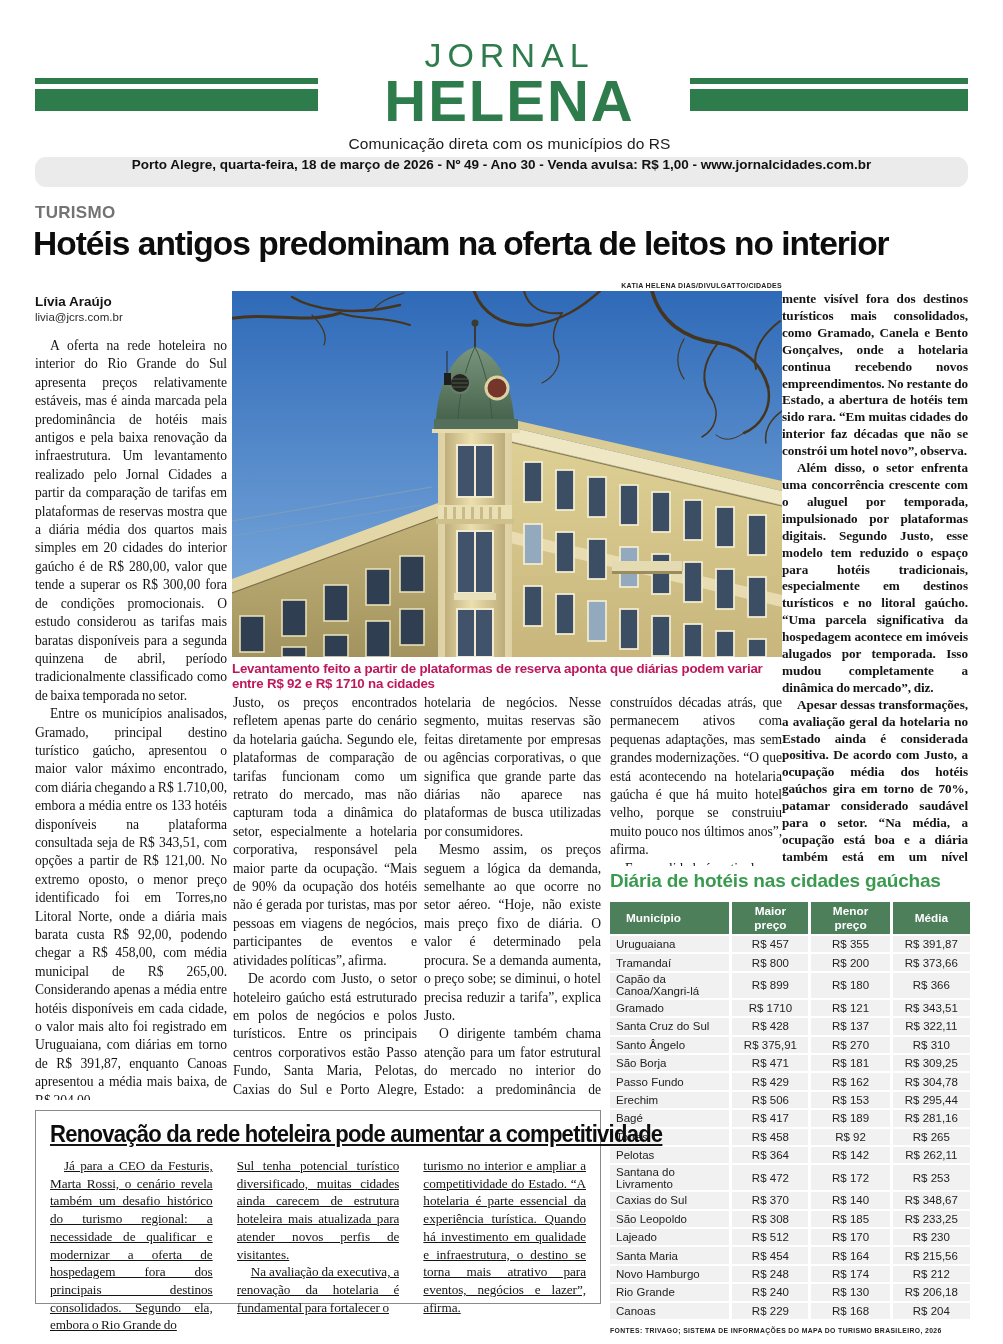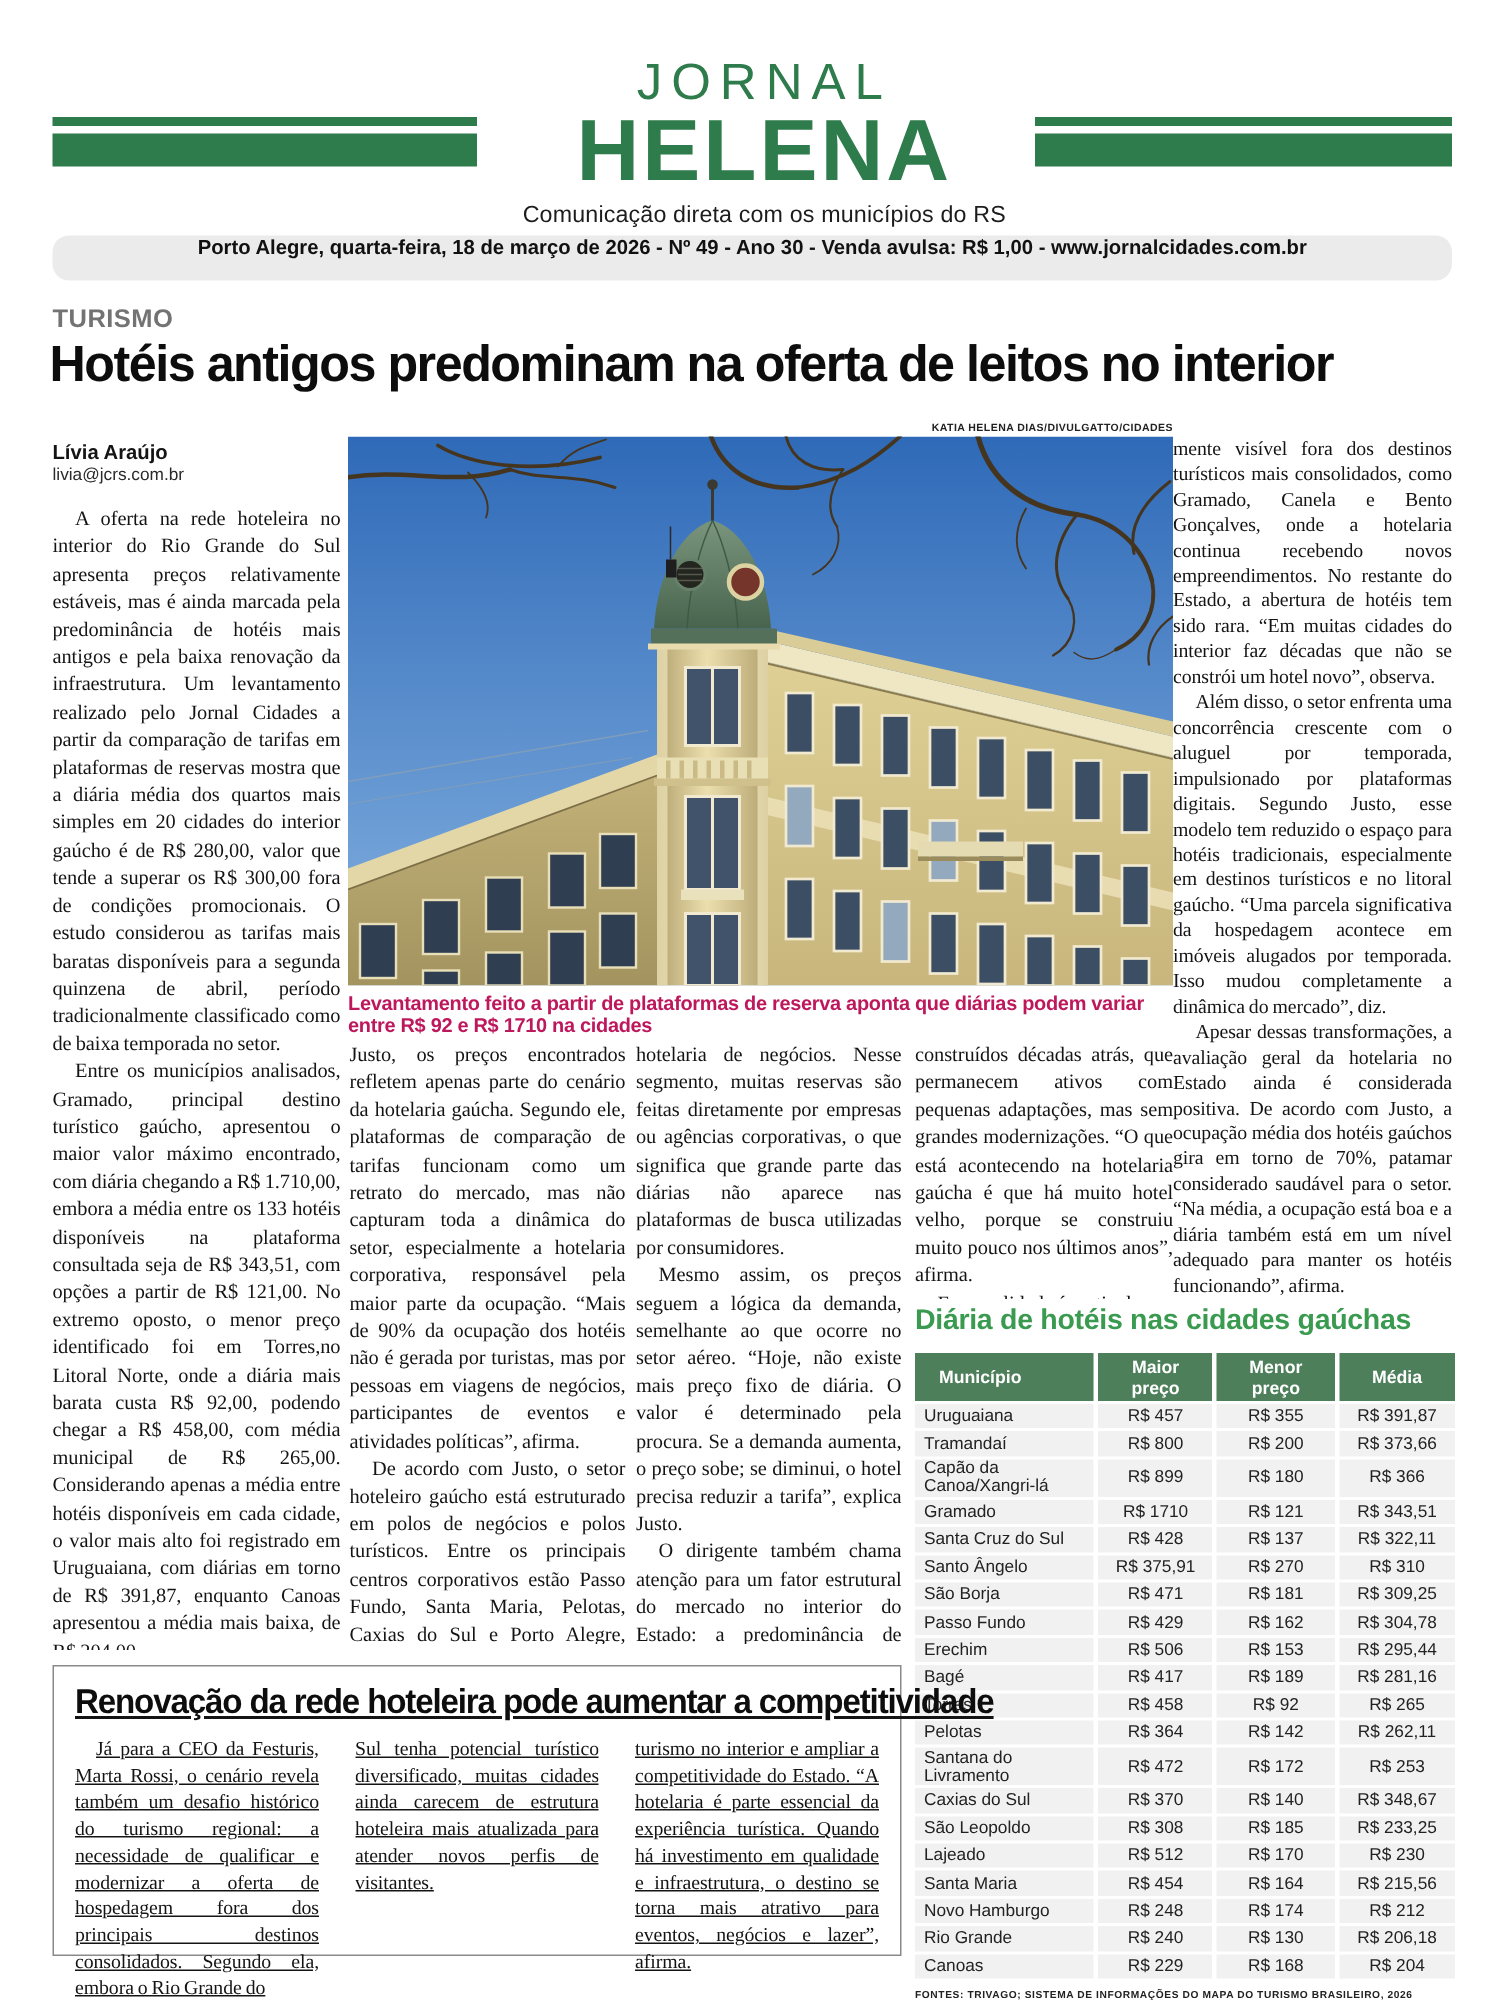--- a/index.html
+++ b/index.html
@@ -32,21 +32,21 @@
 
   
   .col { position:absolute; text-align:justify; font-size:13.6px; line-height:18.4px;
          letter-spacing:-.05px; word-spacing:-.6px; overflow:hidden; }
   .col p { margin:0; text-indent:15px; }
   .col.cont p:first-child { text-indent:0; }
   .col1 { left:35px;  top:337px; width:192px; height:763px; }
   .col2 { left:233px; top:694px; width:184px; height:402px; }
   .col3 { left:424px; top:694px; width:177px; height:402px; }
   .col4 { left:610px; top:694px; width:172px; height:172px; }
-  .col5 { left:782px; top:291px; width:186px; height:575px; font-size:13.2px; line-height:16.9px; }
+  .col5 { left:782px; top:291px; width:186px; height:575px; font-size:13.2px; line-height:16.9px;font-weight:bold; }
 
   
   .table-wrap { position:absolute; left:610px; top:870px; width:366px; }
   .table-title { font:800 19px "Liberation Sans", sans-serif; color:#3a9b50; letter-spacing:-.2px; margin:0 0 8px 0; }
   table.price { width:100%; border-collapse:separate; border-spacing:3px 2px; margin-left:-3px; }
   table.price th { background:#4d7f5a; color:#fff; font:700 11.8px "Liberation Sans", sans-serif;
                    padding:2px 16px; text-align:center; }
   table.price th:first-child { text-align:left; }
   table.price td { background:#f1f1f1; color:#222; font:400 11.5px "Liberation Sans", sans-serif;
                    padding:.5px 6px; height:15.4px; text-align:center; }
@@ -389,20 +389,21 @@
   </div>
 
   <div class="box">
     <div class="box-title">Renovação da rede hoteleira pode aumentar a competitividade</div>
     <div class="box-cols">
       <div class="box-col">
           <p>Já para a CEO da Festuris, Marta Rossi, o cenário revela também um desafio histórico do turismo regional: a necessidade de qualificar e modernizar a oferta de hospedagem fora dos principais destinos consolidados. Segundo ela, embora o Rio Grande do</p>
         </div>
       <div class="box-col cont">
           <p>Sul tenha potencial turístico diversificado, muitas cidades ainda carecem de estrutura hoteleira mais atualizada para atender novos perfis de visitantes.</p>
+          <p>Na avaliação da executiva, a renovação da hotelaria é fundamental para fortalecer o</p>
         </div>
       <div class="box-col cont">
           <p>turismo no interior e ampliar a competitividade do Estado. “A hotelaria é parte essencial da experiência turística. Quando há investimento em qualidade e infraestrutura, o destino se torna mais atrativo para eventos, negócios e lazer”, afirma.</p>
         </div>
     </div>
   </div>
 
 </div>
 
 </body></html>

